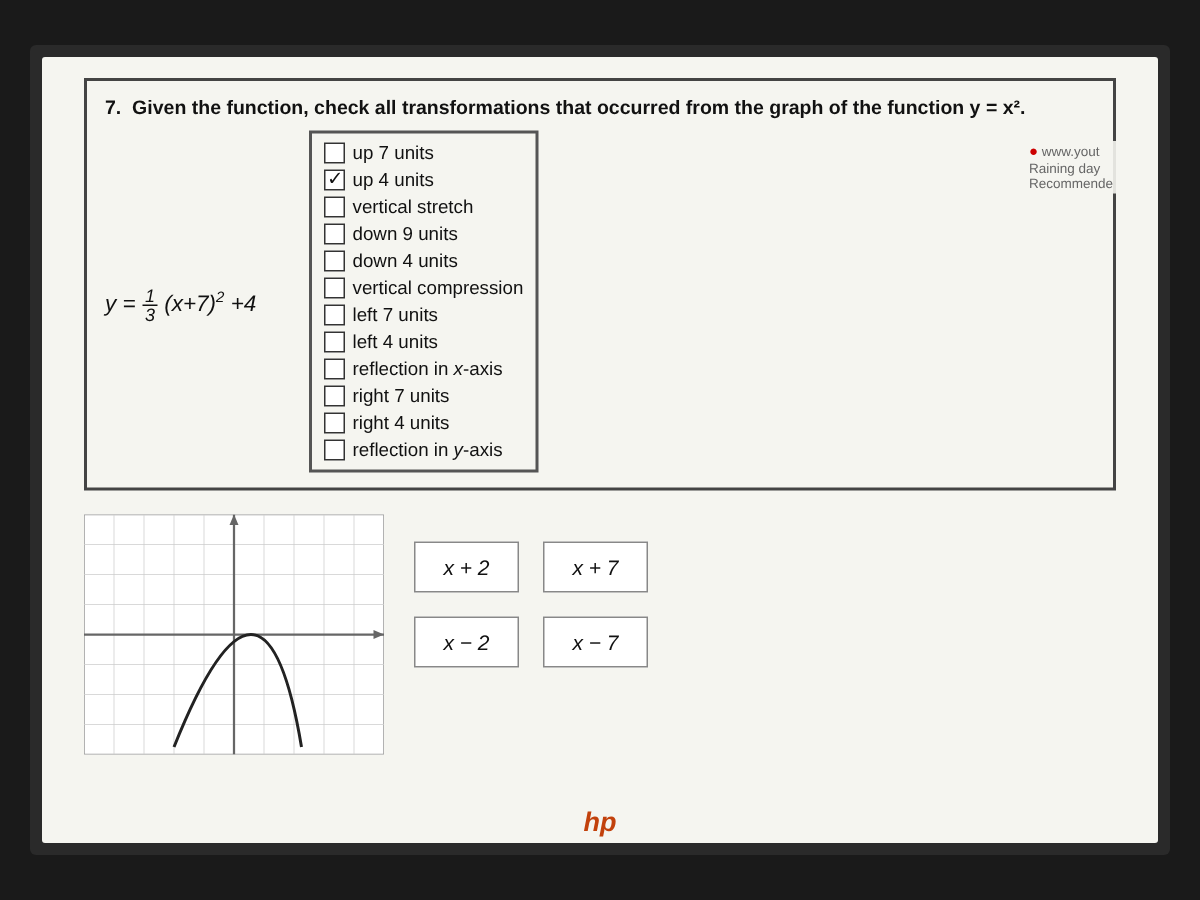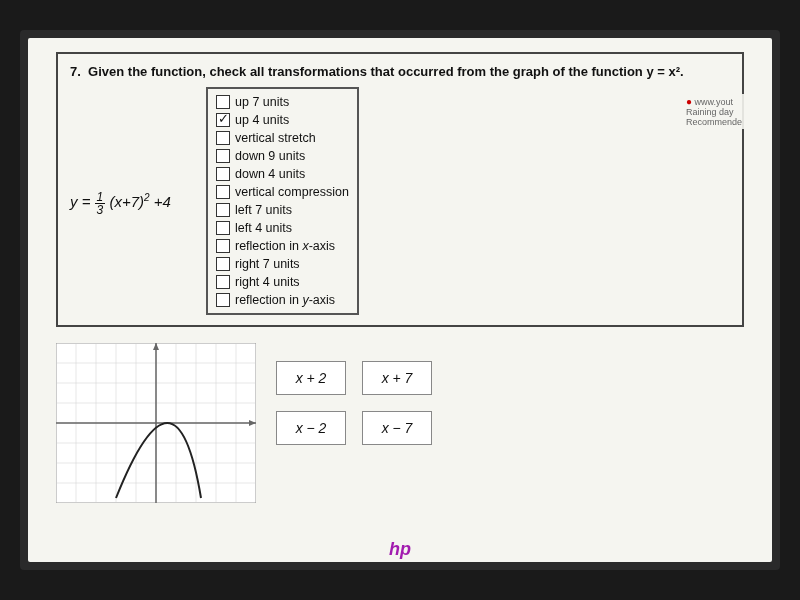--- a/index.html
+++ b/index.html
@@ -312,17 +312,17 @@
           <span class="yt-icon">●</span>
           <span>www.yout</span><br>
           <span>Raining day</span><br>
           <span>Recommende</span>
         </div>
 
       </div>
     </div>
 
     <div class="hp-area">
-      <span style="font-style:italic;font-weight:bold;color:#a21caf;font-size:18px;">hp</span>
+      <span style="font-style:italic;font-weight:bold;color:#c2410c;font-size:18px;">hp</span>
     </div>
 
   </div>
 </div>
 
 </body></html>

